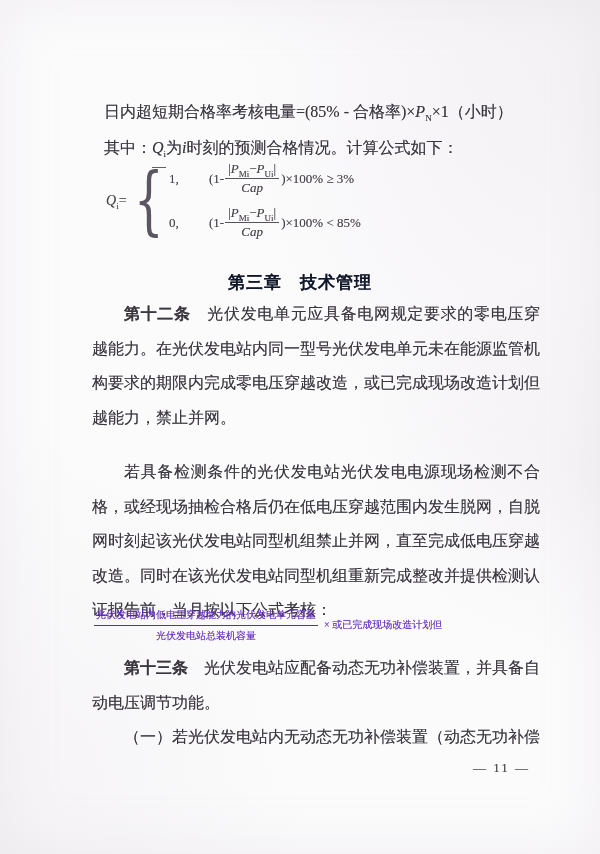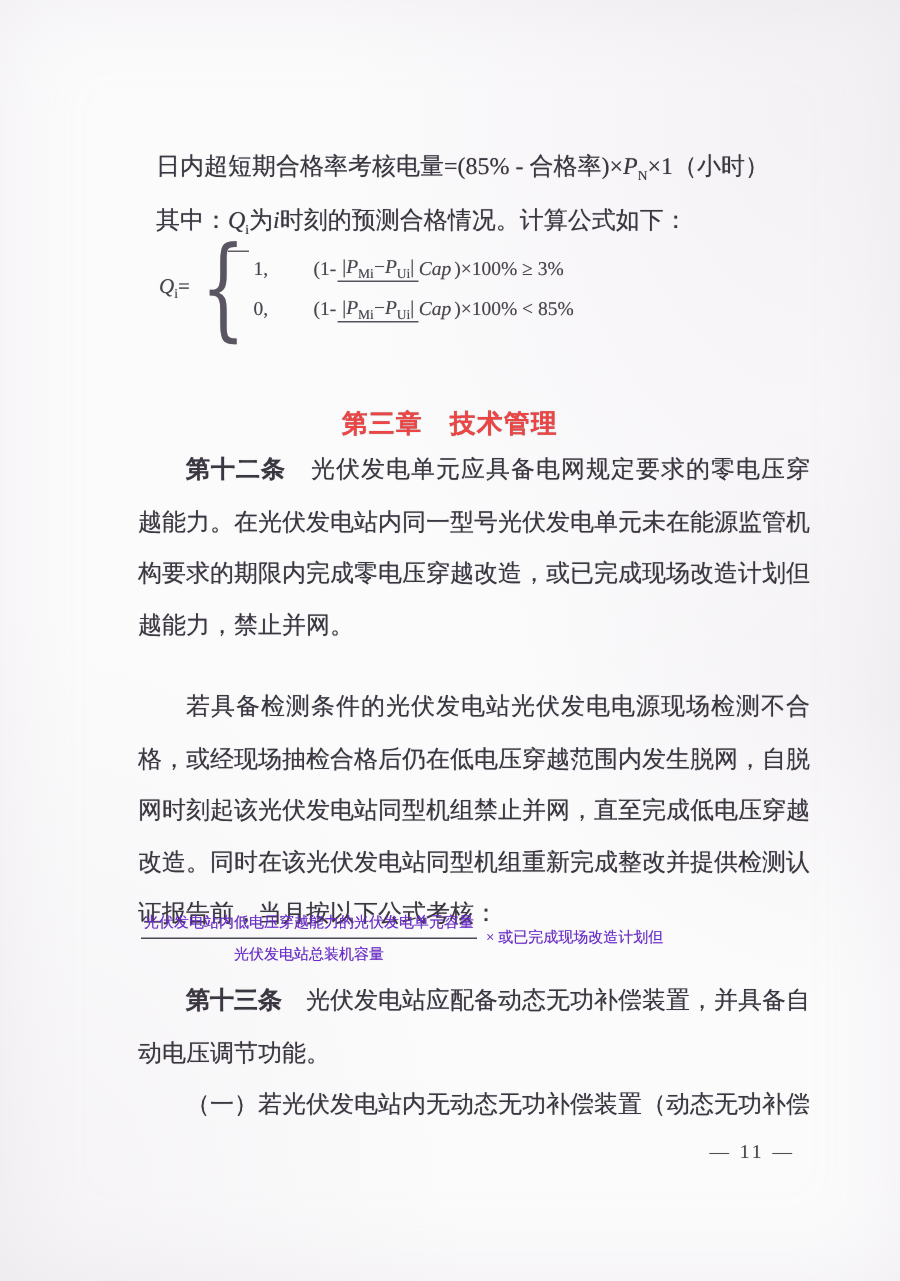--- a/index.html
+++ b/index.html
@@ -44,30 +44,30 @@
   .pw-lhs{font-size:14px;}
   .pw-brace{
     font-family:"DejaVu Serif",serif;font-weight:300;
     font-size:62px;line-height:62px;
     transform:scaleX(.75) scaleY(1.2);
     margin:0 1px 0 2px;color:#5a5560;
   }
   .pw-rows{display:flex;flex-direction:column;gap:9px;}
   .pw-row{display:flex;align-items:center;}
   .pw-case{width:40px;}
-  .frac{display:inline-flex;flex-direction:row;align-items:center;margin:0 1px;}
+  .frac{display:inline-flex;flex-direction:column;align-items:center;margin:0 1px;}
   .frac .num{padding:0 3px 1px;border-bottom:1px solid #56525c;white-space:nowrap;}
   .frac .den{padding-top:1px;}
   .pw-close{margin-left:1px;white-space:nowrap;}
 
   
   .chapter{
     position:absolute;top:271px;left:0;width:100%;
     text-align:center;font-weight:bold;font-size:17px;
-    color:#ef4444;letter-spacing:1px;
+    color:#0f172a;letter-spacing:1px;
     text-shadow:0 0 .6px rgba(51,48,54,.6);
   }
 
   .art12{top:297px;}
   .para2{top:455px;}
   .art13{top:651px;}
 
   
   .lvrt{
     position:absolute;left:94px;top:606px;

